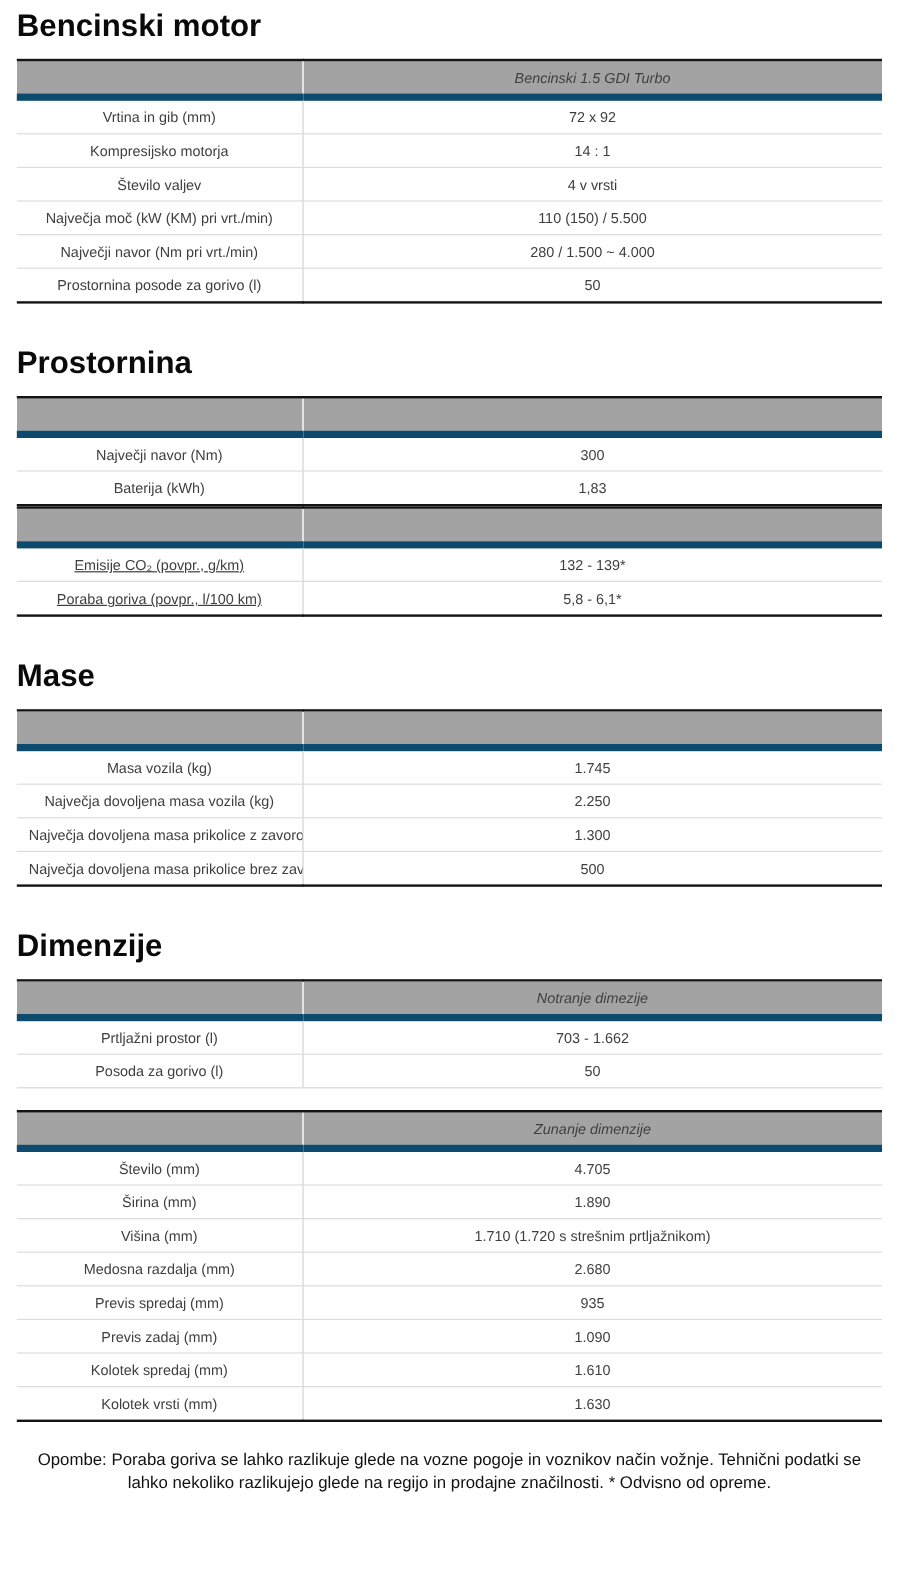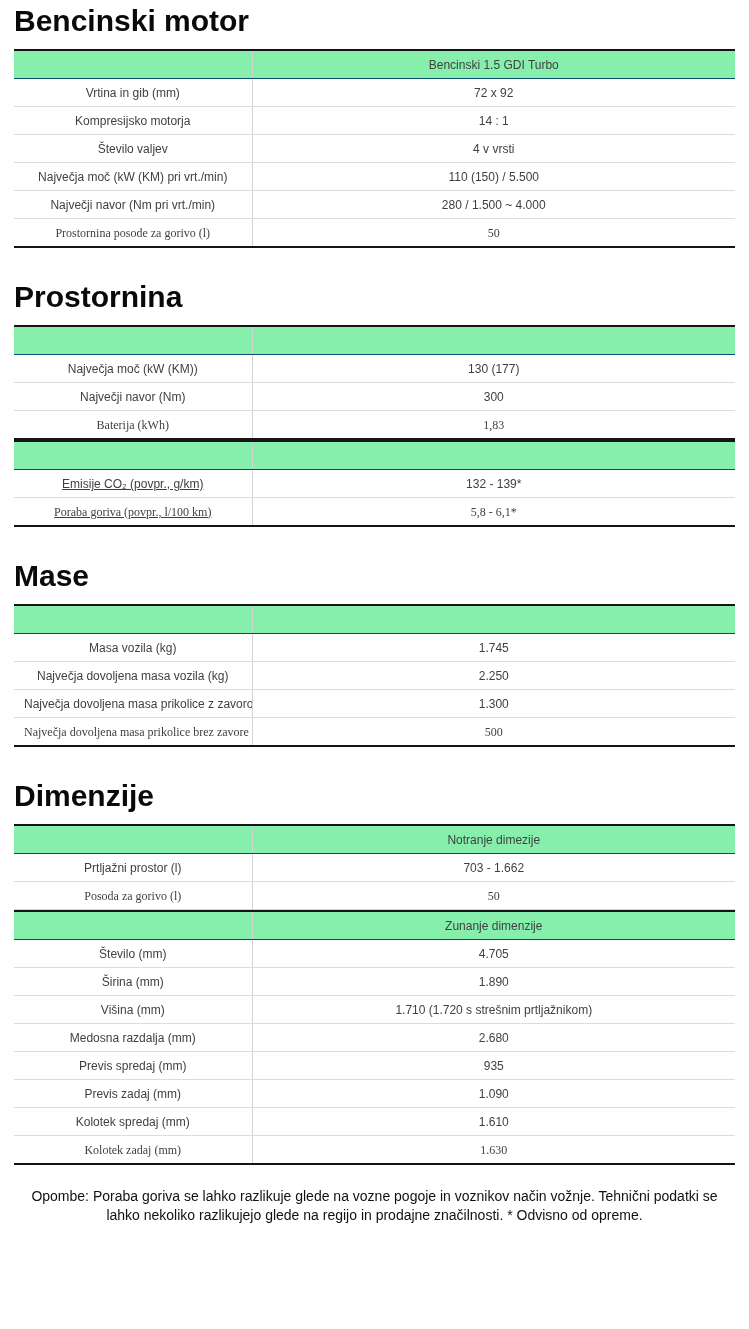--- a/index.html
+++ b/index.html
@@ -7,55 +7,56 @@
     width: 749px;
     height: 1329px;
     box-sizing: border-box;
     padding: 6px 14px 0 14px;
     font-family: "Liberation Sans", sans-serif;
     color: #05141f;
     overflow: hidden;
   }
   .section { margin: 0; }
   .section-title {
-    font-size: 30px;
+    font-size: 26px;
     font-weight: 700;
     line-height: 30px;
     margin: 34px 0 13px 0;
     color: #0a0a0a;
   }
   .section:first-child .section-title { margin-top: 0; }
   table.spec-table {
     width: 100%;
     border-collapse: collapse;
     table-layout: fixed;
     border-top: 2px solid #141414;
     border-bottom: 2px solid #141414;
   }
   table.spec-table.light-bottom { border-bottom: 1px solid #d6d6d6; }
-  table.spec-table.stacked { }
+  table.spec-table.stacked { margin-top: 18px; }
   table.spec-table col.label-col { width: 238px; }
   table.spec-table th,
   table.spec-table td {
     height: 26px;
     padding: 1px 10px 0 10px;
     font-size: 12px;
     font-weight: 400;
     color: #3f3f3f;
     text-align: center;
     vertical-align: middle;
     white-space: nowrap;
     overflow: hidden;
   }
   table.spec-table thead th {
-    background: #86efac;
-    border-bottom: 1px solid #0c4a6e;
+    background: #a3a3a3;
+    border-bottom: 6px solid #0c4a6e;
+    font-style: italic;
   }
   table.spec-table tbody td { border-bottom: 1px solid #dcdcdc; }
-  table.spec-table tbody tr:last-child td { border-bottom: none; font-family: Liberation Serif, serif; }
+  table.spec-table tbody tr:last-child td { border-bottom: none; }
   table.spec-table .label-cell { border-right: 1px solid #d2d2d2; }
   table.spec-table td.link {
     text-decoration: underline;
     cursor: pointer;
   }
   .footer-note {
     margin-top: 22px;
     padding: 0 8px;
     text-align: center;
     font-size: 14px;
@@ -125,24 +126,20 @@
       <col class="label-col">
       <col class="value-col">
     </colgroup>
     <thead>
       <tr>
         <th class="label-cell"></th>
         <th></th>
       </tr>
     </thead>
     <tbody>
-  <tr>
-    <td class="label-cell">Največja moč (kW (KM))</td>
-    <td>130 (177)</td>
-  </tr>
 
   <tr>
     <td class="label-cell">Največji navor (Nm)</td>
     <td>300</td>
   </tr>
 
   <tr>
     <td class="label-cell">Baterija (kWh)</td>
     <td>1,83</td>
   </tr>
@@ -286,21 +283,21 @@
     <td class="label-cell">Previs zadaj (mm)</td>
     <td>1.090</td>
   </tr>
 
   <tr>
     <td class="label-cell">Kolotek spredaj (mm)</td>
     <td>1.610</td>
   </tr>
 
   <tr>
-    <td class="label-cell">Kolotek zadaj (mm)</td>
+    <td class="label-cell">Kolotek vrsti (mm)</td>
     <td>1.630</td>
   </tr>
 </tbody>
   </table>
 </div>
   </div>
 </div>
 
 <div class="footer-note">Opombe: Poraba goriva se lahko razlikuje glede na vozne pogoje in voznikov način vožnje. Tehnični podatki se lahko nekoliko razlikujejo glede na regijo in prodajne značilnosti. * Odvisno od opreme.</div>
 

